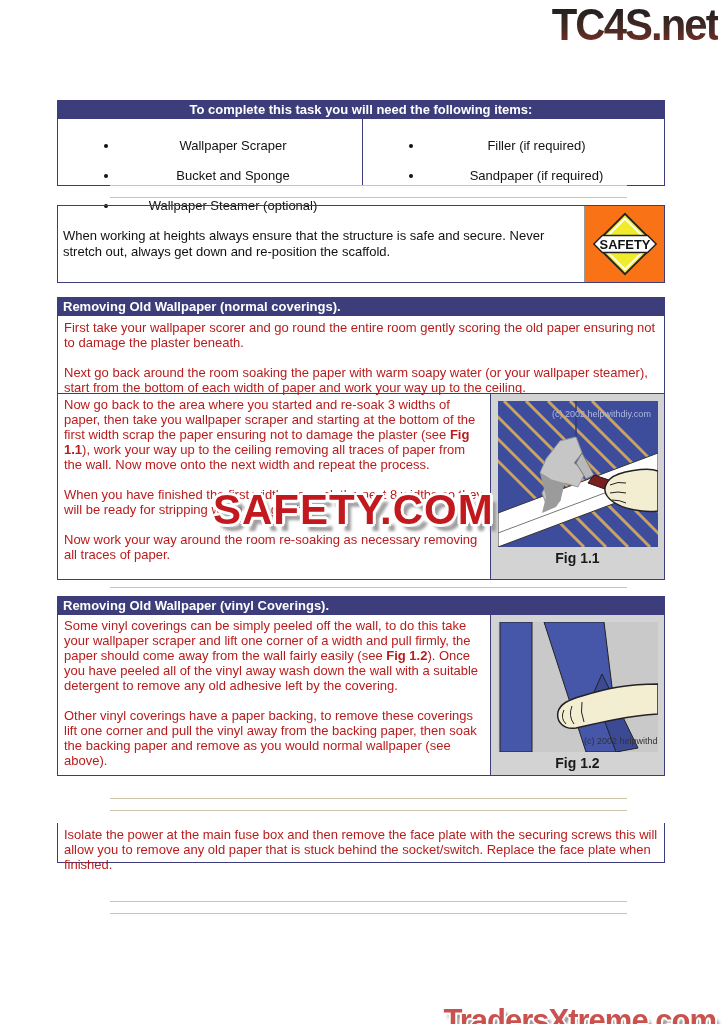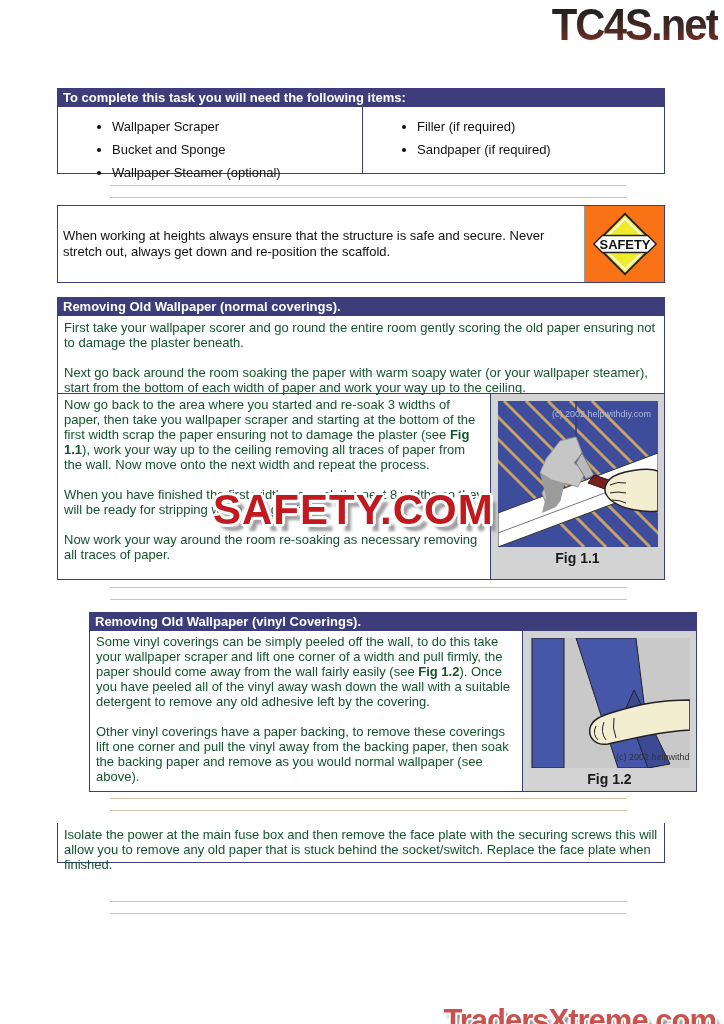--- a/index.html
+++ b/index.html
@@ -10,31 +10,31 @@
   .tc4s{position:absolute;top:0px;right:6px;font-size:44px;font-weight:700;letter-spacing:-2px;
         transform:scaleX(.95);transform-origin:100% 0;
         background:linear-gradient(180deg,#1f1f1f 15%,#4a2a24 60%,#8a2f24 95%);
         -webkit-background-clip:text;background-clip:text;color:transparent;}
 
   
   .sect{position:absolute;left:57px;width:608px;}
   .hdrbar{background:#3d3d7b;color:#fff;font-weight:700;font-size:13px;line-height:17px;
           padding:0 5px;border:1px solid #3d3d7b;box-sizing:border-box;}
   .cellborder{border:1px solid #3d3d7b;border-top:none;background:#fff;box-sizing:border-box;}
-  .bodytext{font-size:13px;line-height:15px;color:#14532d;}
+  .bodytext{font-size:13px;line-height:15px;color:#b91c1c;}
   .bodytext p{margin:0 0 15px 0;}
   .bodytext p:last-child{margin-bottom:0;}
 
   
   .items-body{display:flex;height:67px;}
   .items-col{box-sizing:border-box;padding-top:4px;}
   .items-col.left{width:305px;border-right:1px solid #3d3d7b;}
   .items-col.right{flex:1;}
   .items-col ul{margin:0;padding-left:46px;font-size:13px;line-height:15px;}
-  .items-col li{margin:8px;}
+  .items-col li{margin:15px;}
 
   
   .rules{position:absolute;left:110px;width:517px;}
   .rule{height:1px;background:#cdc5a9;}
   .rule + .rule{margin-top:11px;}
 
   
   .safety{top:205px;height:78px;border:1px solid #3d3d7b;display:flex;box-sizing:border-box;}
   .safety-text{flex:1;display:flex;flex-direction:column;justify-content:center;
                padding:0 8px 0 5px;font-size:13px;line-height:16px;}
@@ -61,21 +61,21 @@
                        -1px -1px 0 #fff,1px -1px 0 #fff,-1px 1px 0 #fff,1px 1px 0 #fff,
                        4px 5px 3px rgba(110,110,110,.8);margin-top:23px;}
 </style>
 </head>
 <body>
 
 <div class="page">
 
   <div class="tc4s">TC4S.net</div>
 
-  <div class="sect" style="top:88px;">
+  <div class="sect" style="top:100px;text-align:center;">
     <div class="hdrbar">To complete this task you will need the following items:</div>
     <div class="cellborder items-body">
       <div class="items-col left">
         <ul>
           <li>Wallpaper Scraper</li>
           <li>Bucket and Sponge</li>
           <li>Wallpaper Steamer (optional)</li>
         </ul>
       </div>
       <div class="items-col right">
@@ -143,21 +143,21 @@
         <div class="figcap">Fig 1.1</div>
       </div>
     </div>
   </div>
 
   <div class="rules" style="top:587px;">
     <div class="rule"></div>
       <div class="rule"></div>
   </div>
 
-  <div class="sect" style="top:612px;margin-left:32px;">
+  <div class="sect" style="top:596px;">
     <div class="hdrbar">Removing Old Wallpaper (vinyl Coverings).</div>
     <div class="cellborder split" style="height:161px;">
       <div class="txt bodytext">
         <p><span>Some vinyl coverings can be simply peeled off the wall, to do this take your wallpaper scraper and lift one corner of a width and pull firmly, the paper should come away from the wall fairly easily (see </span><b>Fig 1.2</b><span>). Once you have peeled all of the vinyl away wash down the wall with a suitable detergent to remove any old adhesive left by the covering.</span></p>
         <p>Other vinyl coverings have a paper backing, to remove these coverings lift one corner and pull the vinyl away from the backing paper, then soak the backing paper and remove as you would normal wallpaper (see above).</p>
       </div>
       <div class="fig">
         <svg class="figframe" width="160" height="130" viewBox="0 0 160 130">
           <rect x="0" y="0" width="160" height="130" fill="#c9c9c9"></rect>
           <rect x="2" y="0" width="32" height="130" fill="#4656a8" stroke="#222" stroke-width="1"></rect>

